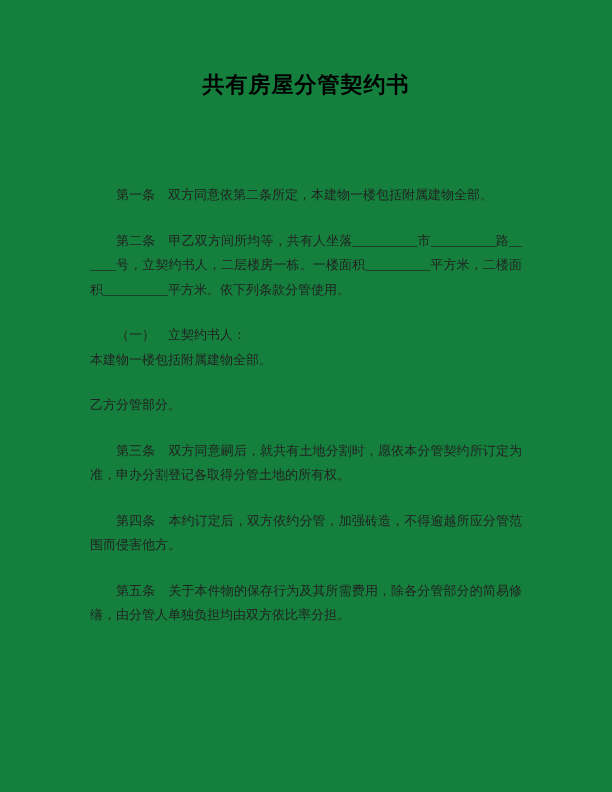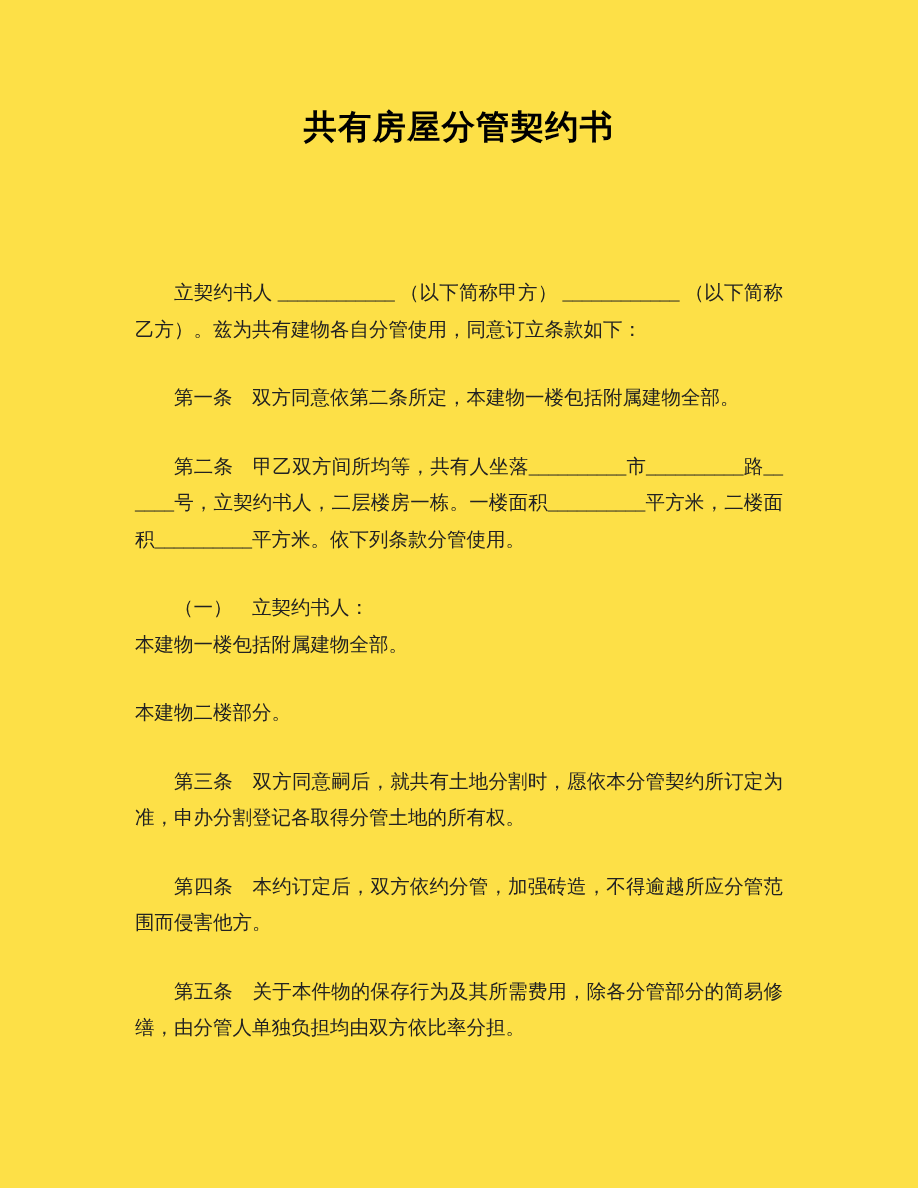--- a/index.html
+++ b/index.html
@@ -5,21 +5,21 @@
   html, body {
     margin: 0;
     padding: 0;
     background: #ffffff;
   }
   .page {
     position: relative;
     width: 612px;
     height: 792px;
     margin: 0 auto;
-    background: #fde047;
+    background: #15803d;
     box-sizing: border-box;
     padding: 72px 90px 0 90px;
     overflow: hidden;
   }
   .doc-title {
     font-family: "Liberation Sans", "DejaVu Sans", sans-serif;
     font-weight: bold;
     font-size: 22px;
     line-height: 26px;
     letter-spacing: 1px;
@@ -39,32 +39,31 @@
   .indent { text-indent: 2em; }
   .gap { margin-bottom: 21px; }
 </style>
 </head>
 <body>
 
 <div class="page">
 
   <h1 class="doc-title">共有房屋分管契约书</h1>
 
-  <p class="para indent gap">立契约书人 ____________ （以下简称甲方）  ____________ （以下简称乙方）。兹为共有建物各自分管使用，同意订立条款如下：</p>
 
   <p class="para indent gap">第一条　双方同意依第二条所定，本建物一楼包括附属建物全部。</p>
 
   <p class="para indent gap">第二条　甲乙双方间所均等，共有人坐落__________市__________路______号，立契约书人，二层楼房一栋。一楼面积__________平方米，二楼面积__________平方米。依下列条款分管使用。</p>
 
   <p class="para indent">（一）　立契约书人：</p>
 
   <p class="para gap">本建物一楼包括附属建物全部。</p>
 
 
-  <p class="para gap">本建物二楼部分。</p>
+  <p class="para gap">乙方分管部分。</p>
 
   <p class="para indent gap">第三条　双方同意嗣后，就共有土地分割时，愿依本分管契约所订定为准，申办分割登记各取得分管土地的所有权。</p>
 
   <p class="para indent gap">第四条　本约订定后，双方依约分管，加强砖造，不得逾越所应分管范围而侵害他方。</p>
 
   <p class="para indent">第五条　关于本件物的保存行为及其所需费用，除各分管部分的简易修缮，由分管人单独负担均由双方依比率分担。</p>
 
 </div>
 
 </body></html>

